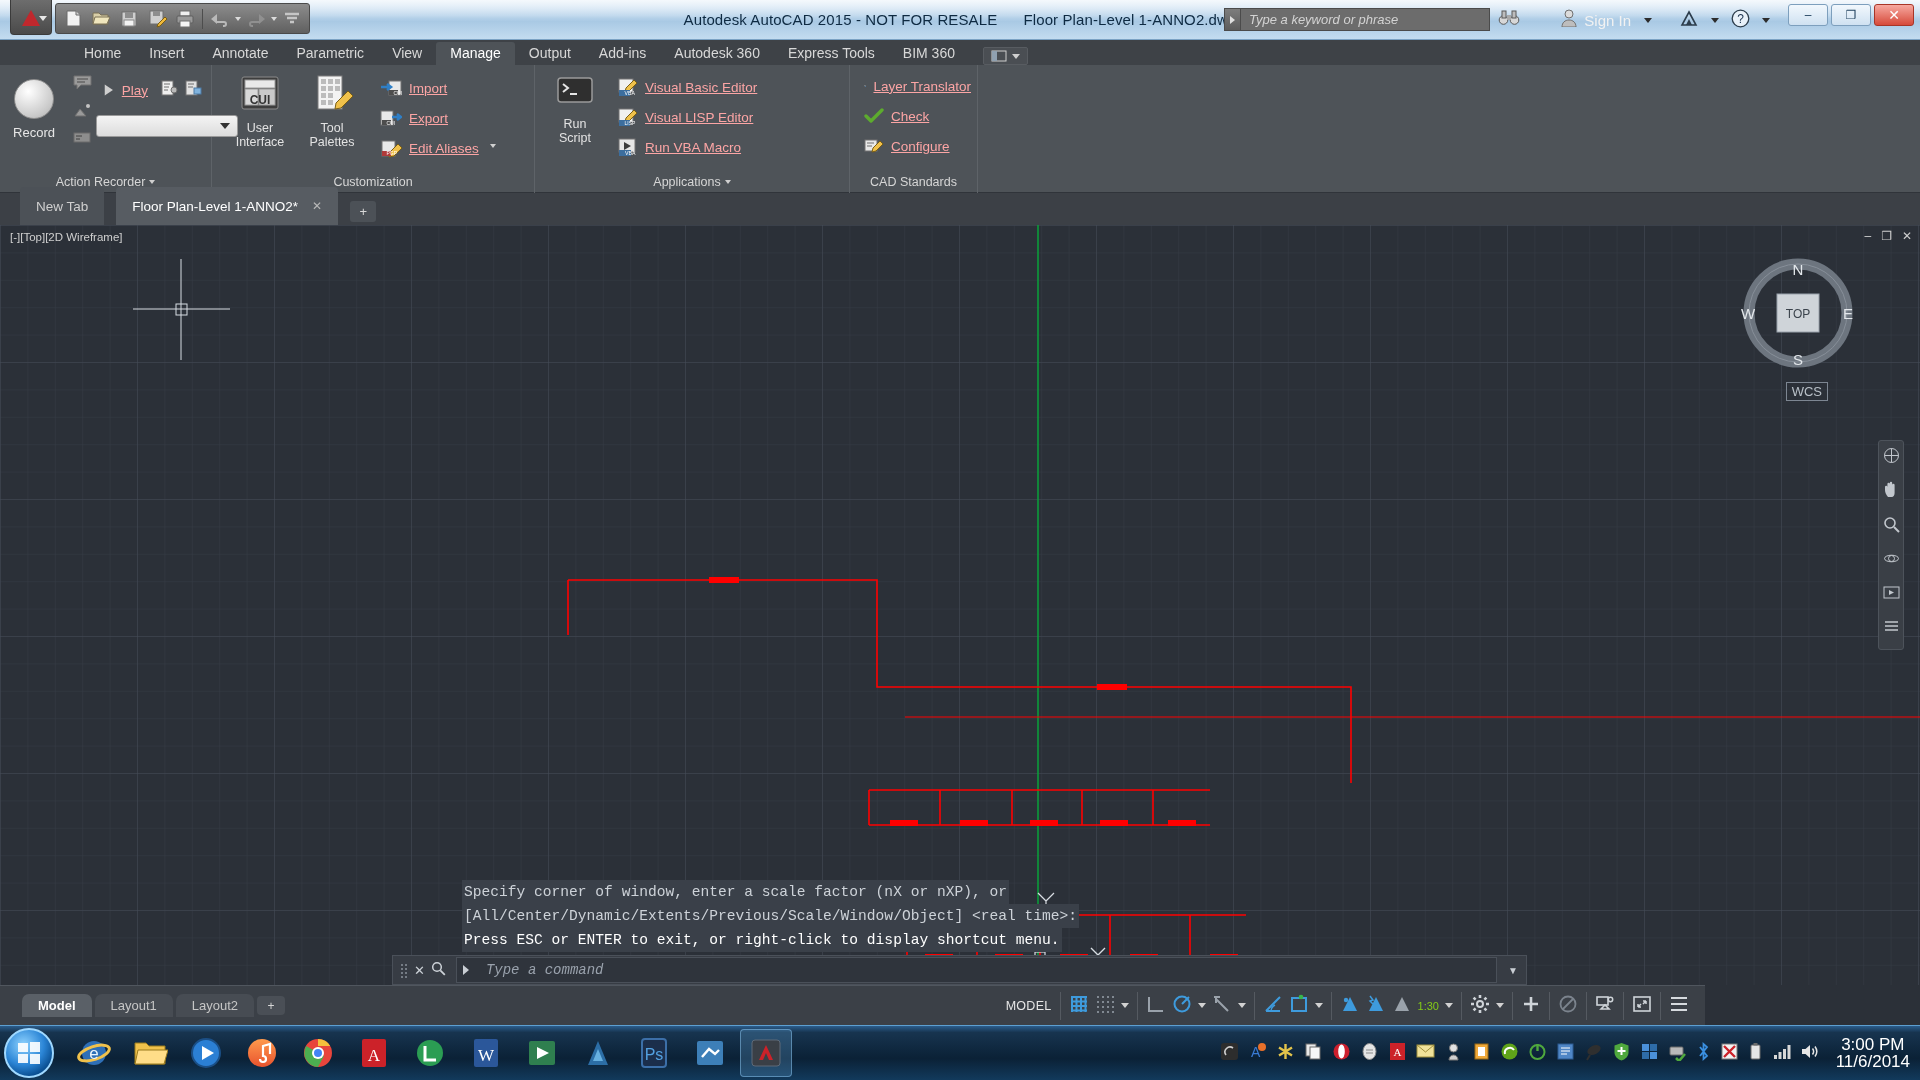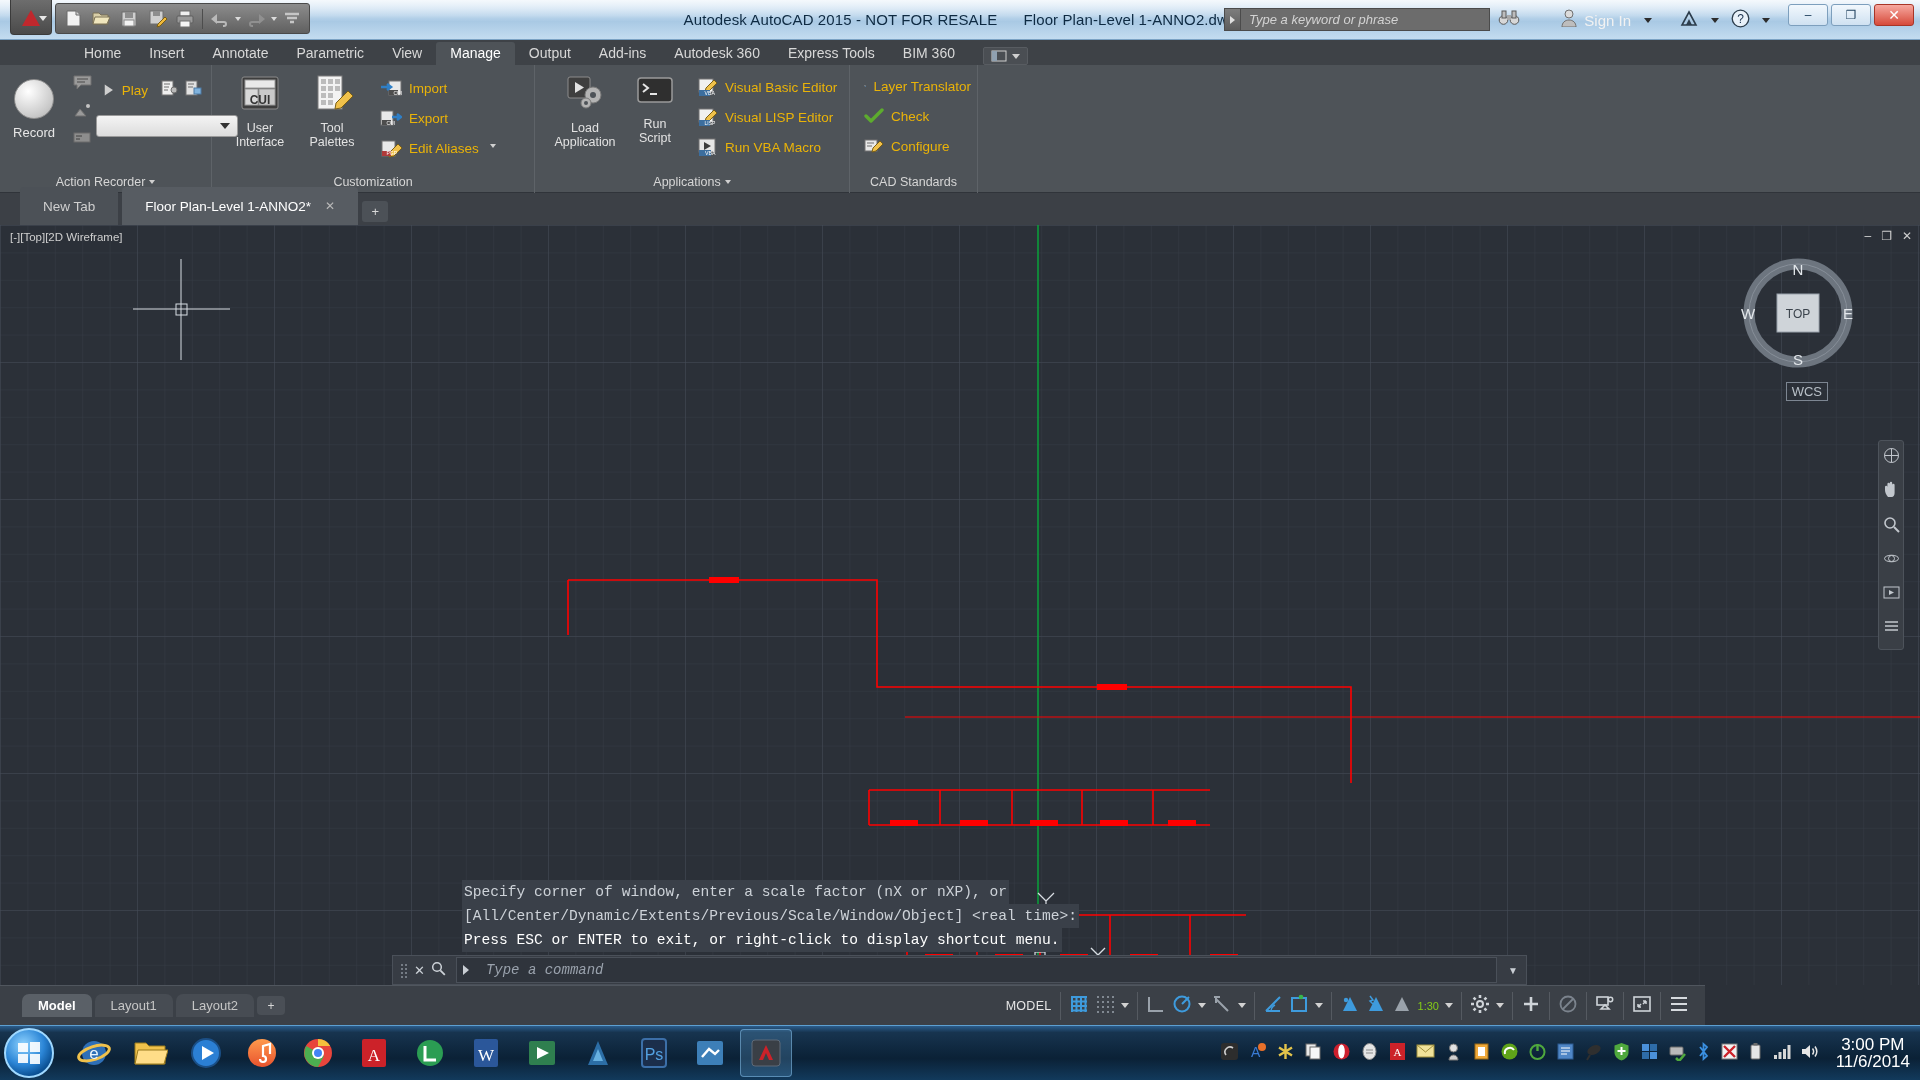--- a/index.html
+++ b/index.html
@@ -100,31 +100,31 @@
     position:absolute; bottom:1px; left:0; width:100%; height:20px;
     text-align:center; font-size:12.5px; color:#d6d6d6; line-height:20px;
   }
   .panel-body { position:absolute; left:0; top:2px; right:0; bottom:21px; display:flex; }
   .car-sm { display:inline-block; width:0;height:0;border-left:3.5px solid transparent;border-right:3.5px solid transparent;border-top:4px solid #d0d0d0; margin-left:4px; position:relative; top:-2px;}
 
   .bigbtn { display:flex; flex-direction:column; align-items:center; justify-content:flex-start;
             width:72px; padding-top:6px; cursor:default; }
   .bigbtn .lbl { font-size:12.5px; color:#e2e2e2; text-align:center; line-height:14px; margin-top:4px;}
   .rowbtn { display:flex; align-items:center; gap:7px; height:30px; padding:0 6px; cursor:default;}
-  .rowbtn .lbl { font-size:13.5px; color:#eab308; white-space:nowrap;}
+  .rowbtn .lbl { font-size:13.5px; color:#fca5a5; white-space:nowrap;text-decoration:underline;}
 
   .recordcircle { width:40px;height:40px;border-radius:50%;
      background:radial-gradient(circle at 35% 30%, #ffffff, #c9c9c9 70%, #a8a8a8);
      border:1px solid #8e8e8e; }
 
   
   .filetabs { position:absolute; left:0; top:193px; width:1920px; height:32px; background:#3c4046;
               display:flex; align-items:flex-end; }
-  .ftab { height:38px; display:flex; align-items:center; padding:0 23px; font-size:13.5px;
-          color:#cfcfcf; background:#4c5157; margin-right:4px; border-radius:4px 4px 0 0;}
+  .ftab { height:38px; display:flex; align-items:center; padding:0 16px; font-size:13.5px;
+          color:#cfcfcf; background:#4c5157; margin-right:12px; border-radius:4px 4px 0 0;}
   .ftab.active { background:#575c62; color:#fff; }
   .ftab .x { margin-left:14px; font-size:12px; color:#b9b9b9;}
   .ftab-plus { width:26px;height:21px; background:#4c5157; border-radius:3px; color:#d9d9d9;
                display:flex;align-items:center;justify-content:center;font-size:13px; margin-bottom:3px;}
 
   
   .canvas { position:absolute; left:0; top:225px; width:1920px; height:760px;
             background:#0369a1; overflow:hidden; }
   .grid-svg { position:absolute; left:0; top:0; }
 
@@ -468,32 +468,20 @@
           </div>
         </div>
       </div>
       <div class="panel-title">
         <span>Customization</span>
       </div>
     </div>
 
     <div class="panel" style="left:535px; width:315px;">
       <div class="panel-body" style="padding-left:10px;">
-        <div class="bigbtn" style="width:80px">
-          <svg width="48" height="44" viewBox="0 0 48 44">
-            <rect x="7" y="4" width="22" height="21" rx="2" fill="#3f3f3f" stroke="#8c8c8c"></rect>
-            <path d="M14 9l9 5.5-9 5.5z" fill="#e2e2e2"></path>
-            <circle cx="32" cy="22" r="8" fill="#b4b4b4" stroke="#7a7a7a"></circle>
-            <circle cx="32" cy="22" r="3" fill="#4e5358"></circle>
-            <circle cx="25" cy="30" r="5" fill="#b4b4b4" stroke="#7a7a7a"></circle>
-            <circle cx="25" cy="30" r="2" fill="#4e5358"></circle>
-          </svg>
-          <span class="lbl" style="white-space:pre-line">Load
-Application</span>
-        </div>
         <div class="bigbtn" style="width:60px">
           <svg width="48" height="40" viewBox="0 0 48 40">
             <rect x="7" y="5" width="34" height="24" rx="3" fill="#2f2f2f" stroke="#9a9a9a" stroke-width="1.5"></rect>
             <path d="M12 11l5 4-5 4" stroke="#e6e6e6" stroke-width="2" fill="none"></path>
             <path d="M19 21h7" stroke="#e6e6e6" stroke-width="2"></path>
           </svg>
           <span class="lbl" style="white-space:pre-line">Run
 Script</span>
         </div>
         <div style="padding-top:5px; margin-left:6px;">

